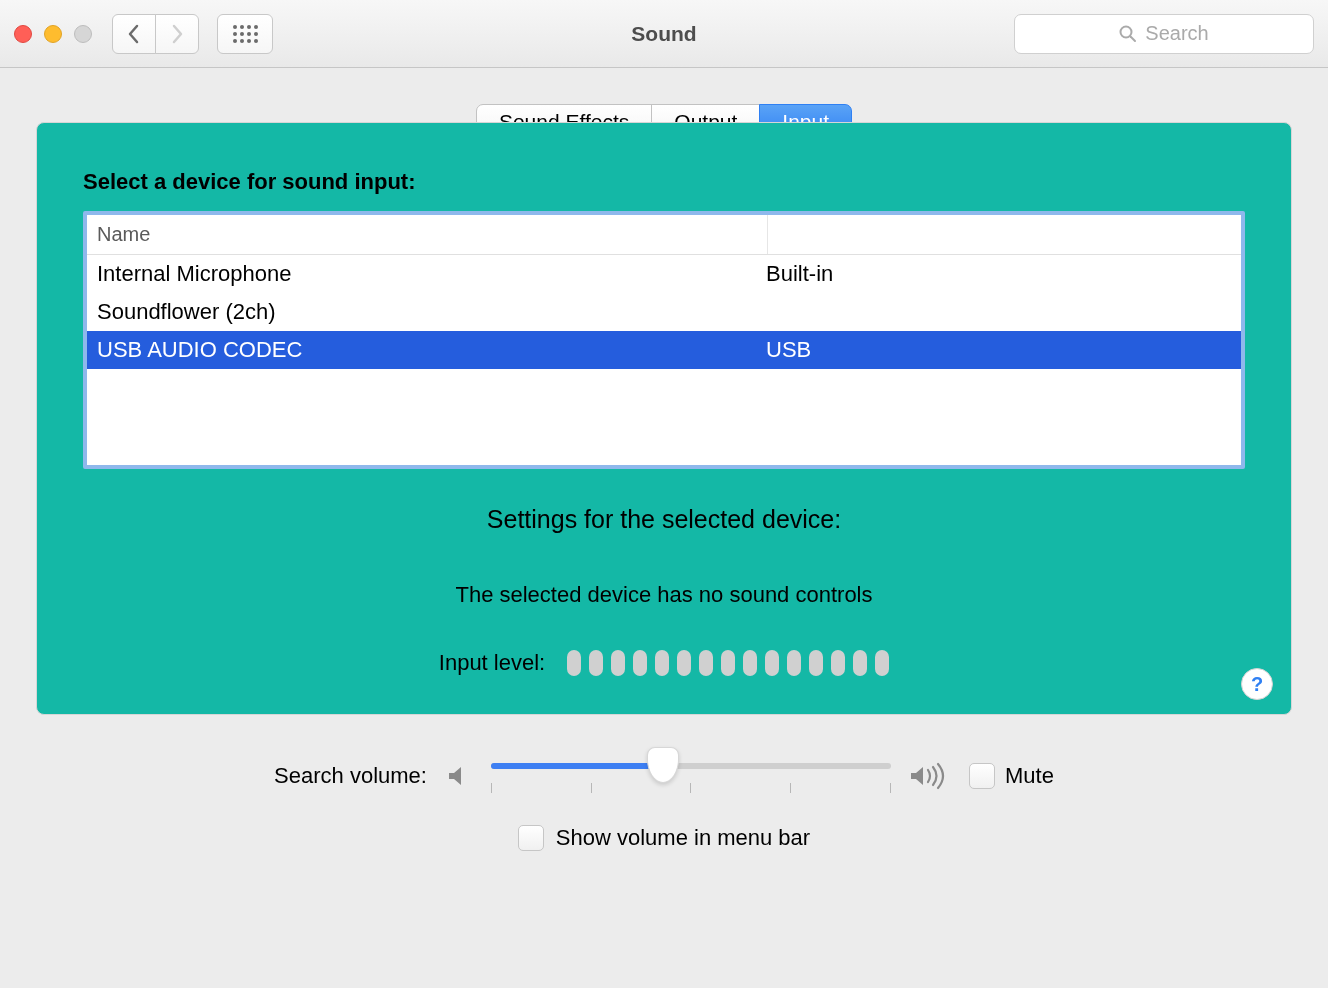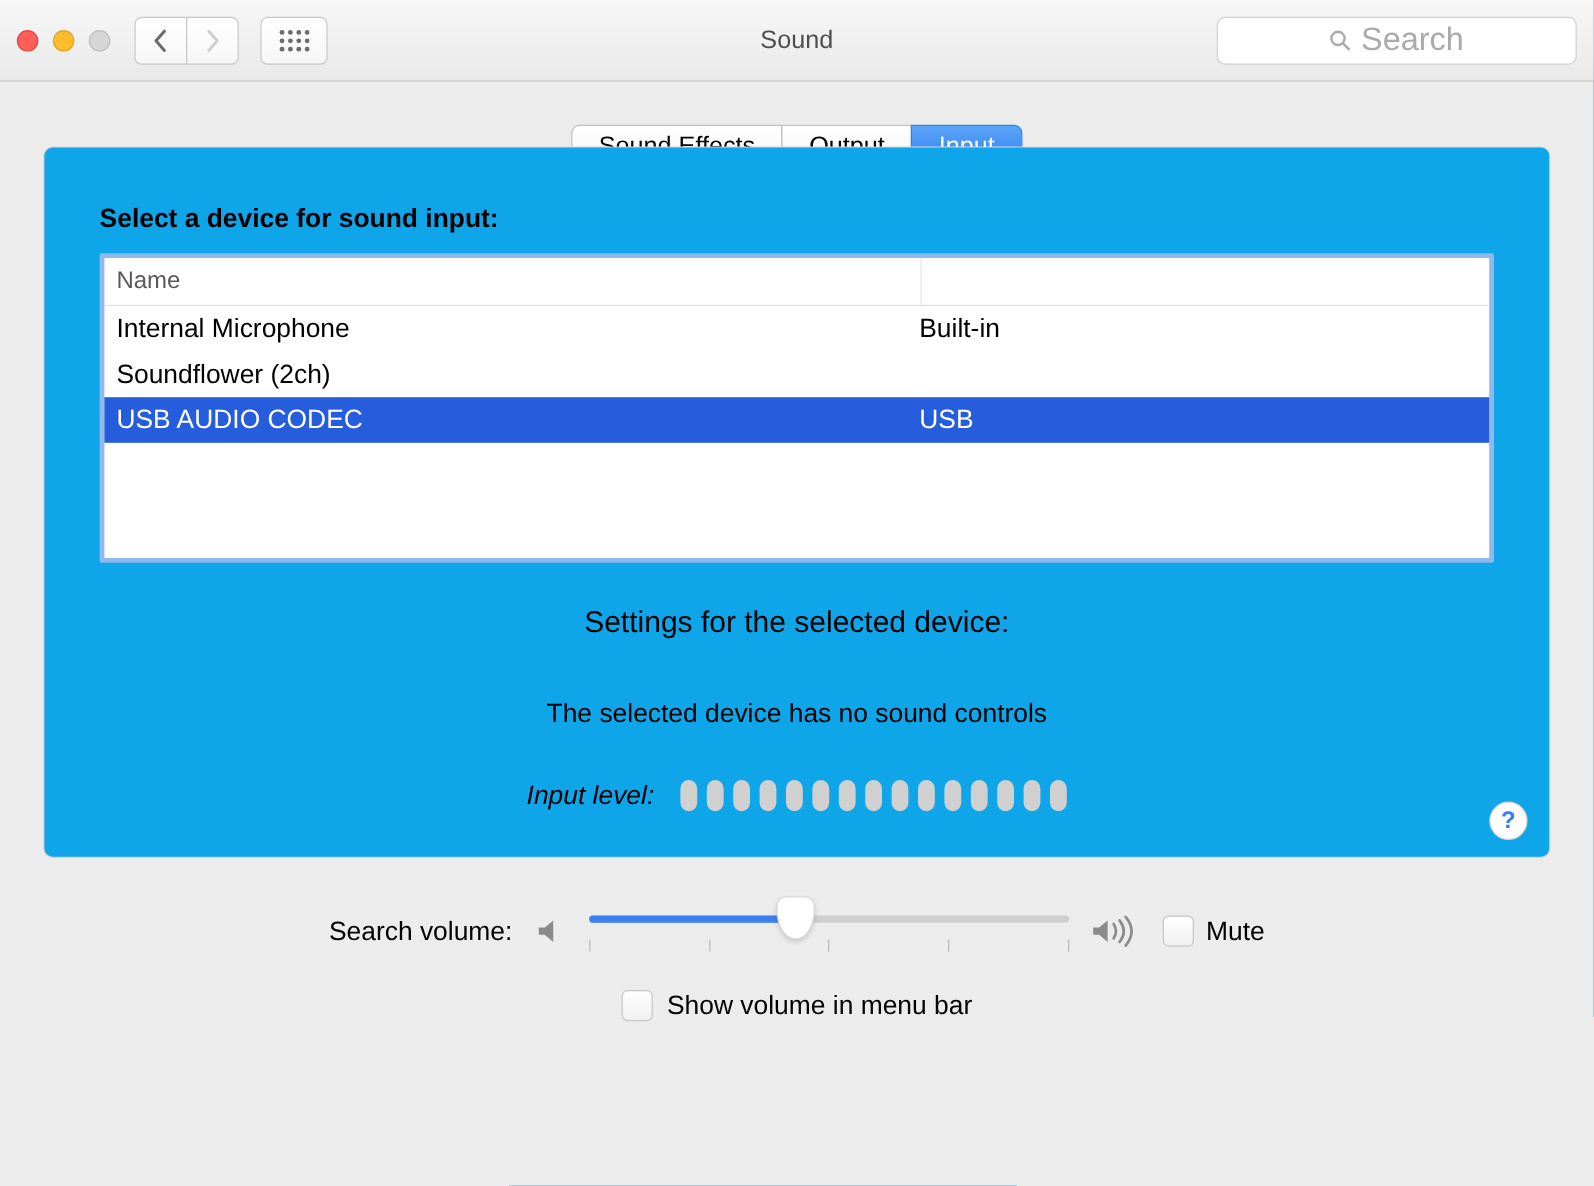--- a/index.html
+++ b/index.html
@@ -38,30 +38,30 @@
 .gridbtn {
   width: 56px; height: 40px;
   background: linear-gradient(#ffffff,#f6f6f6);
   border: 1px solid #c8c8c8;
   border-radius: 6px;
   display: flex; align-items: center; justify-content: center;
   color: #6b6b6b;
 }
 .title {
   position: absolute; left: 50%; transform: translateX(-50%);
-  font-size: 21px; color: #4d4d4d; font-weight: 400;
+  font-size: 21px; color: #4d4d4d; font-weight: 700;
 }
 .search {
   margin-left: auto;
   width: 300px; height: 40px;
   background: #fff;
   border: 1px solid #d0d0d0;
   border-radius: 7px;
   display: flex; align-items: center; justify-content: center;
-  color: #aaaaaa; font-size: 27px; gap: 8px;
+  color: #aaaaaa; font-size: 20px; gap: 8px;
 }
 .content { padding: 36px 36px 20px 36px; }
 .tabs {
   display: flex; justify-content: center; margin-bottom: 0;
 }
 .tab {
   height: 36px; padding: 0 22px;
   display: flex; align-items: center;
   font-size: 21px;
   border: 1px solid #c2c2c2;
@@ -72,21 +72,21 @@
 .tab:last-child  { border-radius: 0 7px 7px 0; }
 .tab.active {
   background: linear-gradient(#5aa3f6,#2f80f3);
   color: #fff;
   border-color: #2f80f3;
 }
 .panel {
   margin-top: -18px;
   border: 1px solid #d6d6d6;
   border-radius: 8px;
-  background: #0ea5e9;
+  background: #14b8a6;
   padding: 46px 46px 28px 46px;
   position: relative;
 }
 .panel-heading { font-size: 22px; font-weight: 700; margin-bottom: 16px; }
 .devlist-wrap {
   border: 4px solid #8fb8ec;
   border-radius: 2px;
   background: #fff;
 }
 .devheader {
@@ -101,21 +101,21 @@
 .devrows { min-height: 210px; }
 .devrow {
   display: flex; font-size: 22px;
   padding: 6px 10px;
 }
 .devrow .cname { flex: 0 0 59%; }
 .devrow .ctype { flex: 1; }
 .devrow.selected { background: #255ddd; color: #fff; }
 .settings-heading { font-size: 25px; margin-top: 36px; text-align: center; }
 .no-controls { text-align: center; font-size: 22px; margin-top: 48px; }
-.level-row { display: flex; align-items: center; justify-content: center; gap: 22px; margin-top: 42px; margin-bottom: 10px; font-style: italic; }
+.level-row { display: flex; align-items: center; justify-content: center; gap: 22px; margin-top: 42px; margin-bottom: 10px; }
 .level-label { font-size: 22px; }
 .level-segments { display: flex; gap: 8px; }
 .seg { width: 14px; height: 26px; background: #d0d0d0; border-radius: 7px; }
 .help {
   position: absolute; right: 18px; bottom: 14px;
   width: 32px; height: 32px; border-radius: 50%;
   background: #fff; border: 1px solid #d3d3d3;
   color: #2f80f3; display: flex; align-items: center; justify-content: center;
   font-size: 20px; font-weight: 600;
 }

